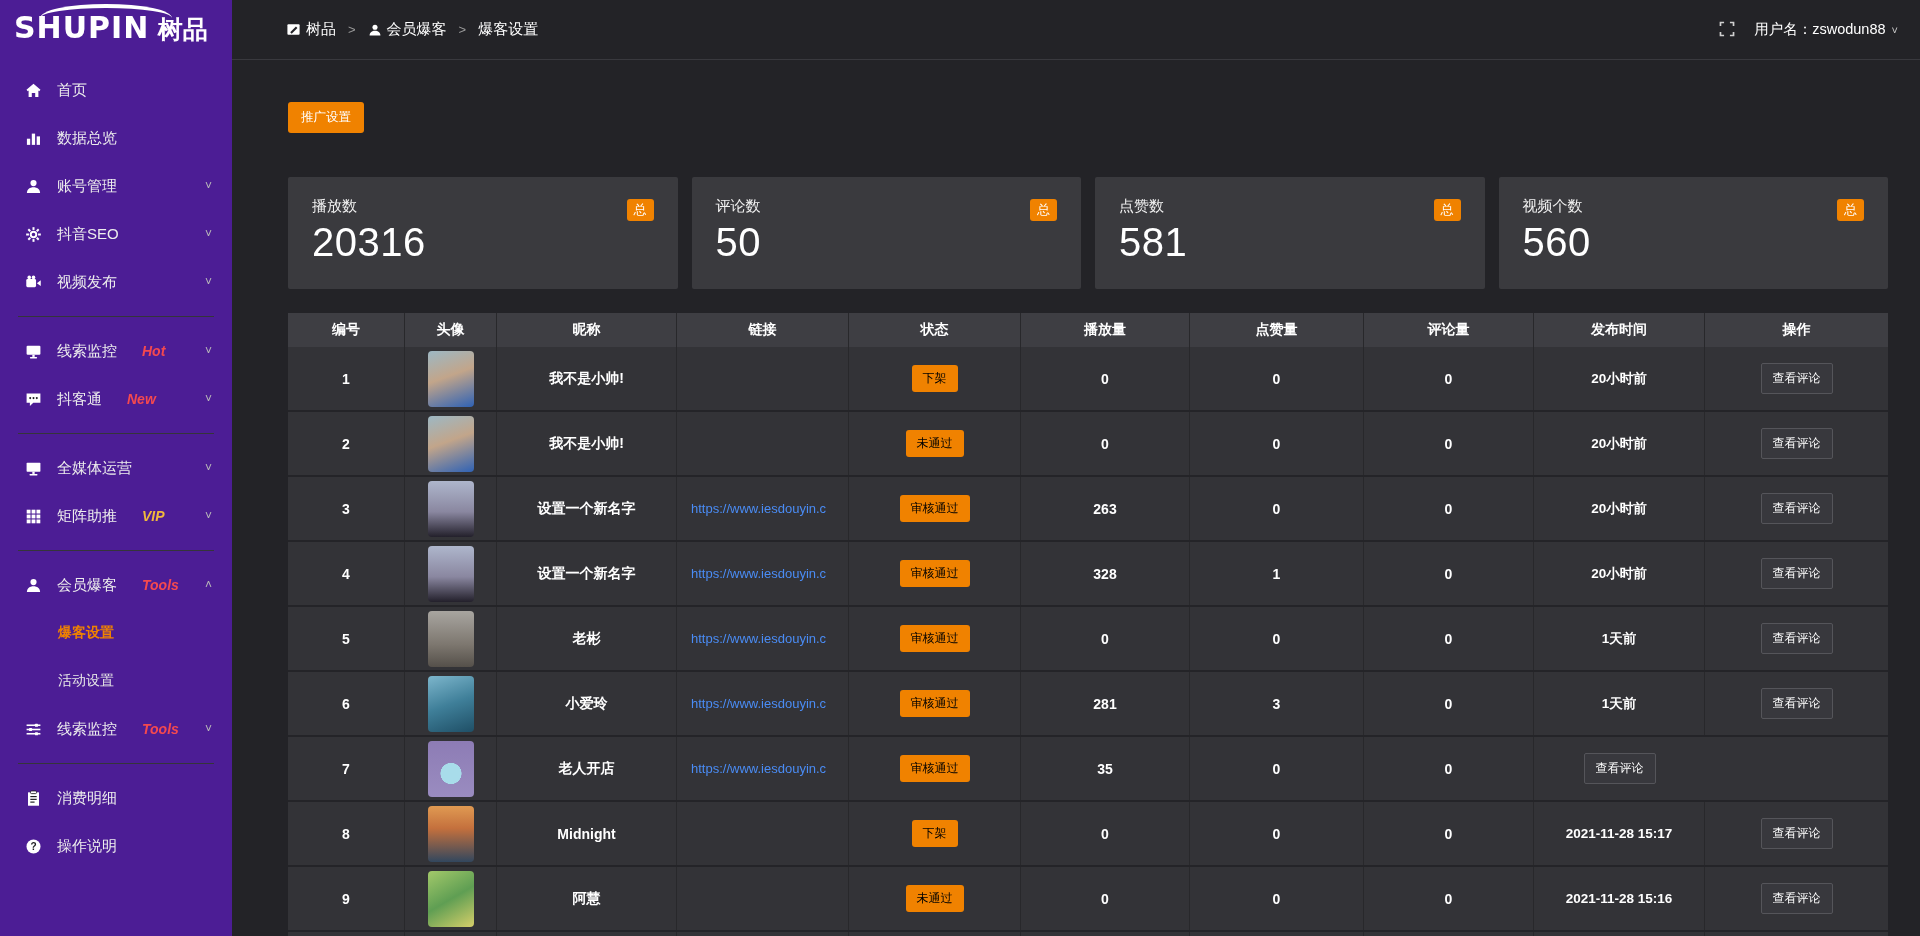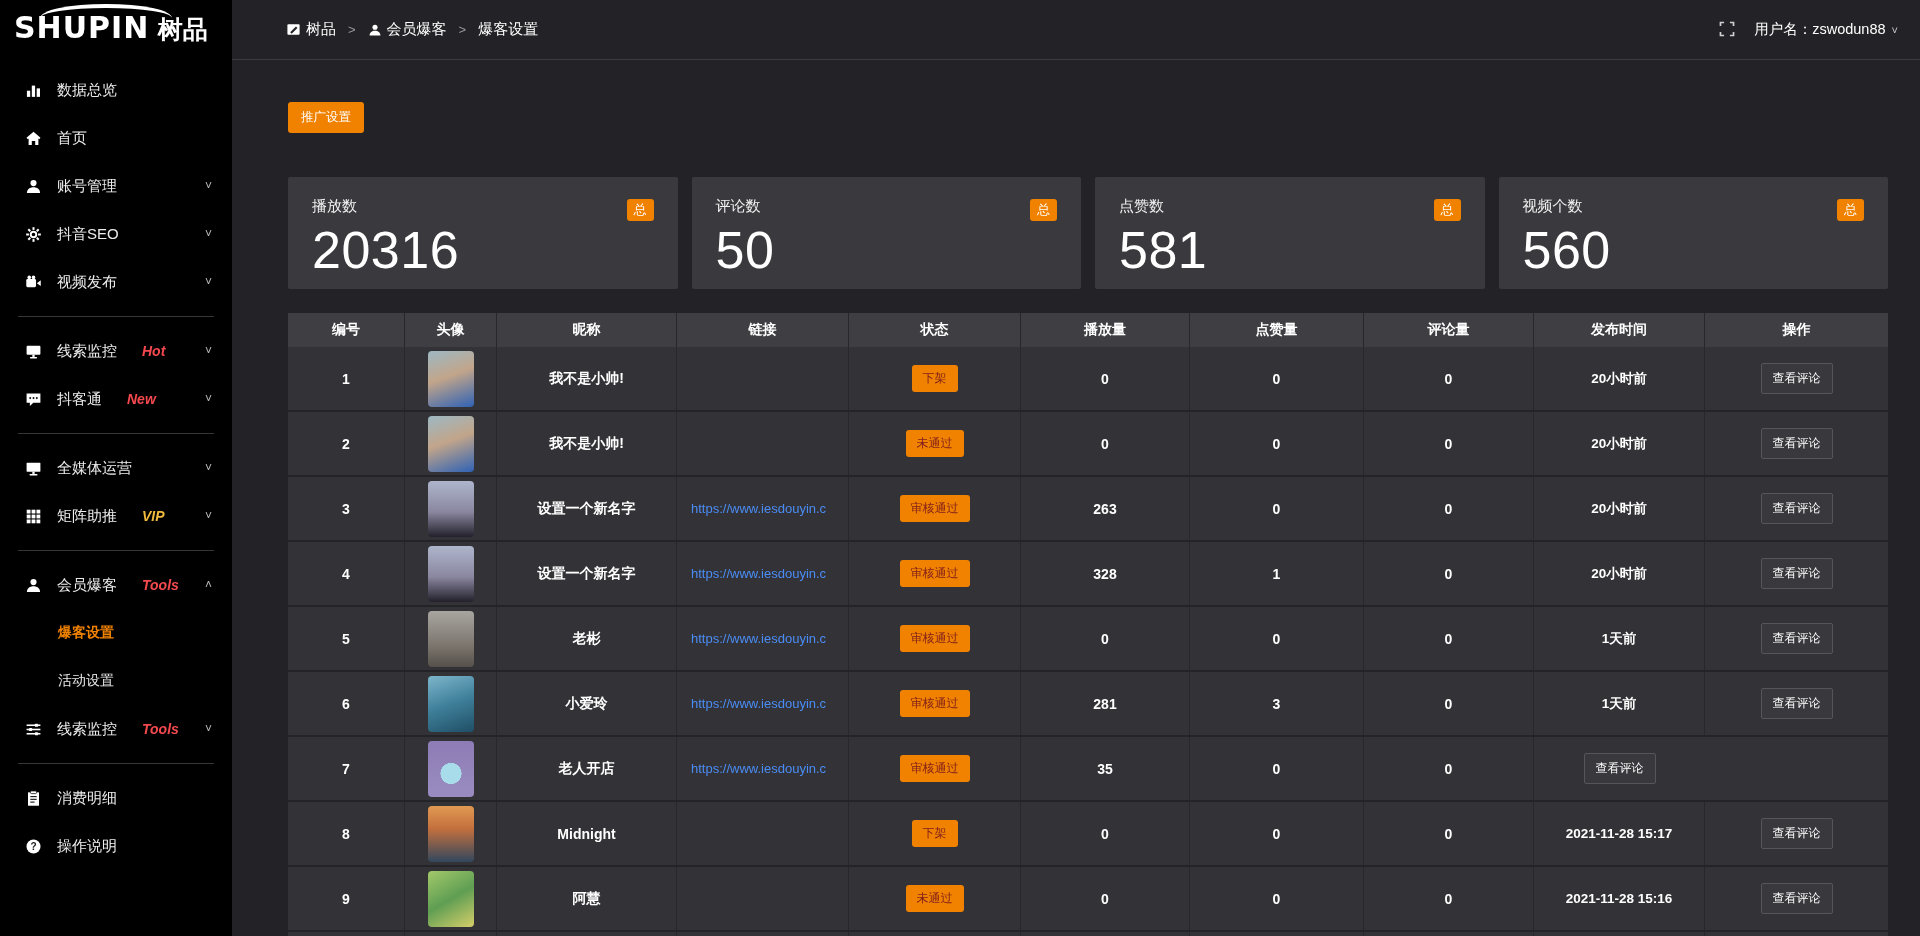--- a/index.html
+++ b/index.html
@@ -4,21 +4,21 @@
 <style>
   * { box-sizing: border-box; margin: 0; padding: 0; }
   html,body { width:1920px; height:936px; overflow:hidden; }
   body {
     font-family: "Liberation Sans", "DejaVu Sans", sans-serif;
     background:#242428; color:#fff;
   }
   
   .sidebar {
     position:fixed; left:0; top:0; bottom:0; width:232px;
-    background:#000000; z-index:5;
+    background:#4c1d95; z-index:5;
   }
   .logo { height:60px; position:relative; padding:10px 0 0 14px; white-space:nowrap; }
   .logo-arc {
     position:absolute; left:40px; top:4px; width:132px; height:14px;
     border-top:4px solid #fff;
     border-radius:50% 50% 0 0 / 100% 100% 0 0;
   }
   .logo-en { font-size:30px; font-weight:900; letter-spacing:1px; font-family:"DejaVu Sans", sans-serif; }
   .logo-cn { font-size:25px; font-weight:900; margin-left:4px; }
   .menu { padding-top:6px; }
@@ -54,42 +54,42 @@
   .content { flex:1; padding:42px 32px 0 56px; background:#232327; overflow:hidden; }
   .promo-btn {
     display:inline-block; background:#f08200; color:#fff; font-size:12.5px;
     padding:7px 13px; border-radius:3px; border:none; cursor:pointer;
     font-family:inherit;
   }
   
   .cards { display:grid; grid-template-columns:repeat(4,1fr); gap:14px; margin:44px 0 24px; }
   .card { position:relative; height:112px; background:#3a3a3e; border-radius:2px; padding:20px 24px; }
   .card-title { font-size:15px; color:#f2f2f2; }
-  .card-value { font-size:52px; font-weight:500; color:#fff; margin-top:4px; letter-spacing:0.5px; }
+  .card-value { font-size:40px; font-weight:500; color:#fff; margin-top:4px; letter-spacing:0.5px; }
   .card-badge {
     position:absolute; right:24px; top:22px; background:#f08200; color:#fff;
     font-size:13px; padding:2px 7px; border-radius:3px;
   }
   
   .table { width:100%; }
   .trow, .thead {
     display:grid;
     grid-template-columns:117px 92px 180px 172px 172px 169px 174px 170px 171px 1fr;
     align-items:center;
   }
   .thead { height:34px; background:#3e3e43; font-size:14px; font-weight:bold; }
   .trow { height:65px; background:#333337; border-bottom:2px solid #242428; }
   .cell { height:100%; display:flex; align-items:center; justify-content:center;
           border-right:1px solid #28282b; overflow:hidden; }
   .cell:last-child { border-right:none; }
   .cell-num { font-size:14px; font-weight:600; }
   .cell-nick { font-size:14px; font-weight:600; }
   .cell-link { font-size:13px; color:#4a8cf5; white-space:nowrap; justify-content:flex-start; padding-left:14px; cursor:pointer; }
   .cell-time { font-size:13.5px; font-weight:600; }
-  .status-badge { background:#f08200; color:#7f1d1d; font-size:12px; padding:5px 11px; border-radius:3px; }
+  .status-badge { background:#f08200; color:#000000; font-size:12px; padding:5px 11px; border-radius:3px; }
   .action-btn {
     background:#38383d; border:1px solid #55555a; color:#fff; font-size:12px;
     padding:6px 11px; border-radius:2px; cursor:pointer; font-family:inherit;
   }
   .avatar { width:46px; height:56px; border-radius:4px; }
   .av-boy     { background:linear-gradient(160deg,#9db8c4 0%,#c2a58a 45%,#2f62b5 100%); }
   .av-dusk    { background:linear-gradient(180deg,#aeb6cc 0%,#8a87a0 55%,#23202b 100%); }
   .av-man     { background:linear-gradient(180deg,#a8a5a0 0%,#7d776f 60%,#55504a 100%); }
   .av-pool    { background:linear-gradient(160deg,#7db6cc 0%,#3f7f99 50%,#1f4f66 100%); }
   .av-cartoon { background:radial-gradient(circle at 50% 58%, #a8dcea 0 26%, transparent 27%),
@@ -104,34 +104,34 @@
 <div class="sidebar">
   <div class="logo">
     <span class="logo-arc"></span>
     <span class="logo-en">SHUPIN</span>
     <span class="logo-cn">树品</span>
   </div>
   <div class="menu" id="sidebar-menu">
       <div class="menu-item">
         <span class="micon">
           <svg width="17" height="17" viewBox="0 0 16 16" fill="#fff">
+            <path d="M8 1.6 14.6 7.4 13.4 8.6 12.6 8V14.2H9.6V10.3H6.4V14.2H3.4V8L2.6 8.6 1.4 7.4Z"></path>
+          </svg>
+        </span>
+        <span>首页</span>
+      </div>
+      <div class="menu-item">
+        <span class="micon">
+          <svg width="17" height="17" viewBox="0 0 16 16" fill="#fff">
             <rect x="1.8" y="8.2" width="3.1" height="5.8"></rect>
             <rect x="6.4" y="3.4" width="3.1" height="10.6"></rect>
             <rect x="11" y="6" width="3.1" height="8"></rect>
           </svg>
         </span>
         <span>数据总览</span>
-      </div>
-      <div class="menu-item">
-        <span class="micon">
-          <svg width="17" height="17" viewBox="0 0 16 16" fill="#fff">
-            <path d="M8 1.6 14.6 7.4 13.4 8.6 12.6 8V14.2H9.6V10.3H6.4V14.2H3.4V8L2.6 8.6 1.4 7.4Z"></path>
-          </svg>
-        </span>
-        <span>首页</span>
       </div>
       <div class="menu-item">
         <span class="micon">
           <svg width="17" height="17" viewBox="0 0 16 16" fill="#fff">
             <circle cx="8" cy="4.8" r="2.9"></circle>
             <path d="M1.8 14.2c0-3.4 2.8-5.4 6.2-5.4s6.2 2 6.2 5.4z"></path>
           </svg>
         </span>
         <span>账号管理</span>
         <span class="chev">˅</span>

